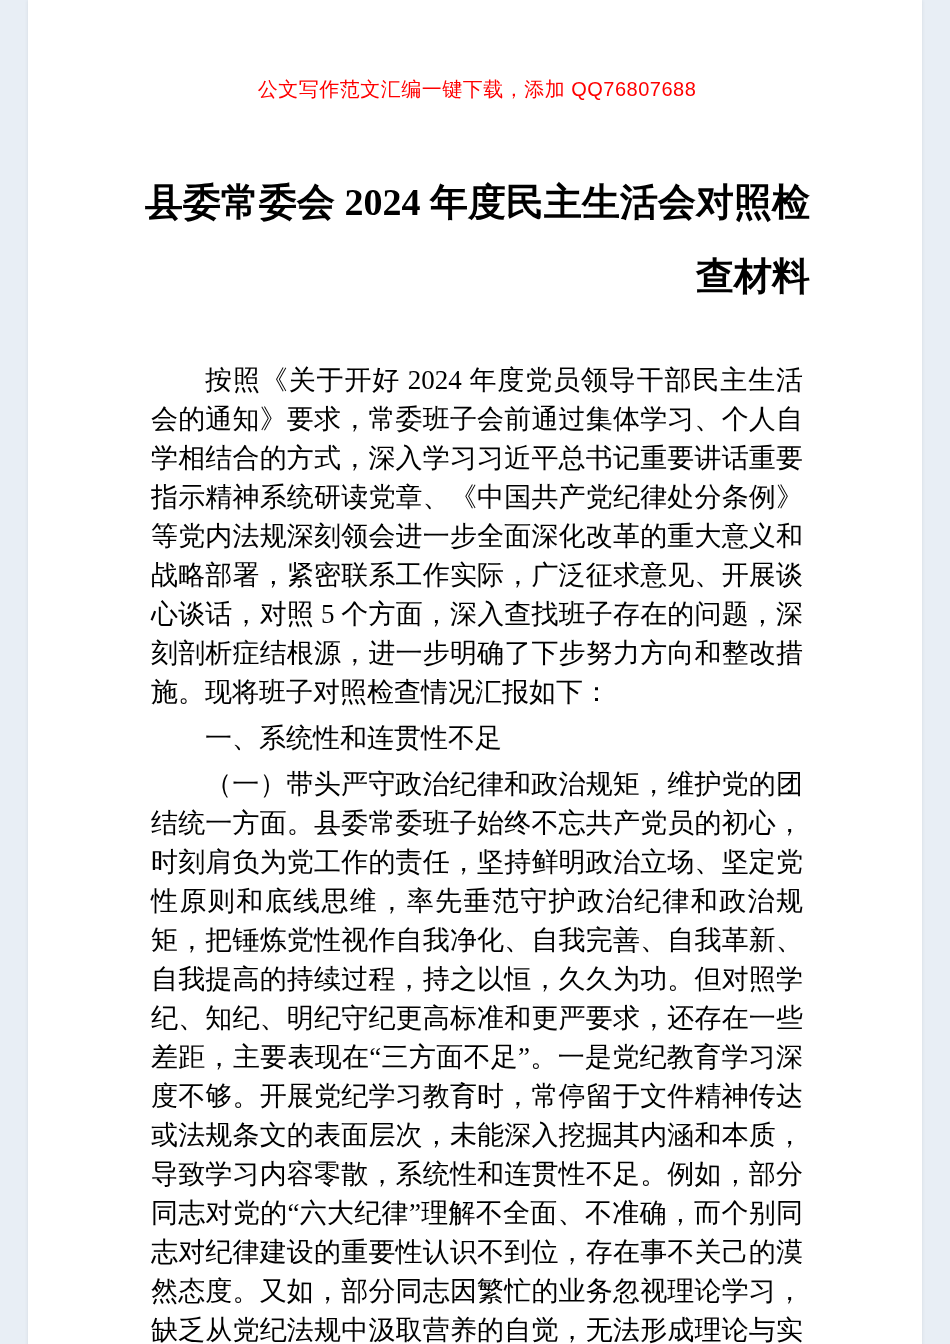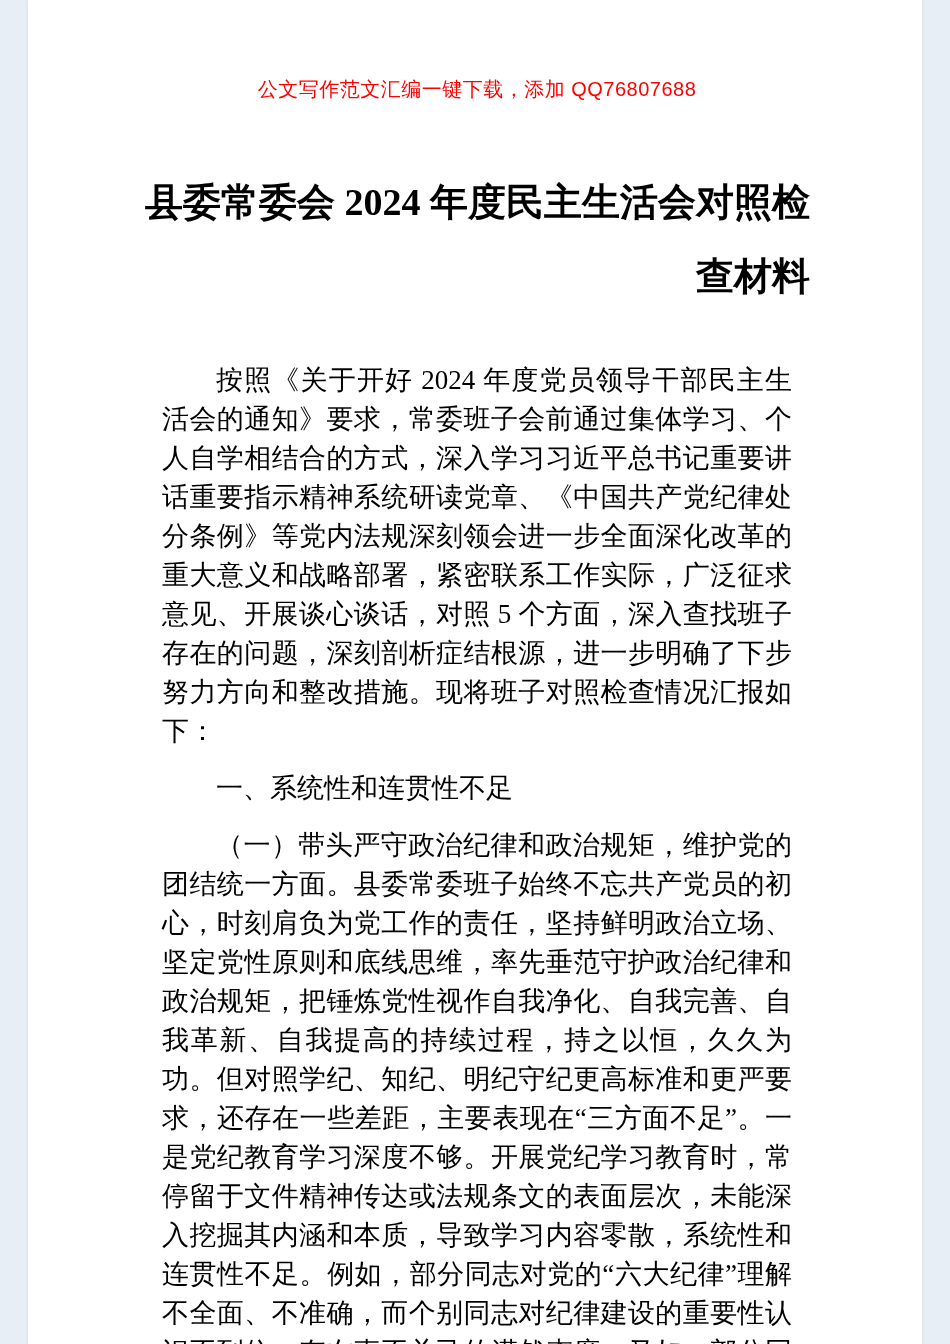--- a/index.html
+++ b/index.html
@@ -46,21 +46,21 @@
   }
   .doc-body {
     color: #000000;
   }
   .para {
     font-size: 27px;
     line-height: 39px;
     text-align: justify;
     text-justify: inter-ideograph;
     text-indent: 2em;
-    margin: 18px;
+    margin: 7px;
     color: #000000;
     word-break: break-all;
   }
 </style>
 </head>
 <body>
 
 <div class="canvas">
   <div class="page">
 

